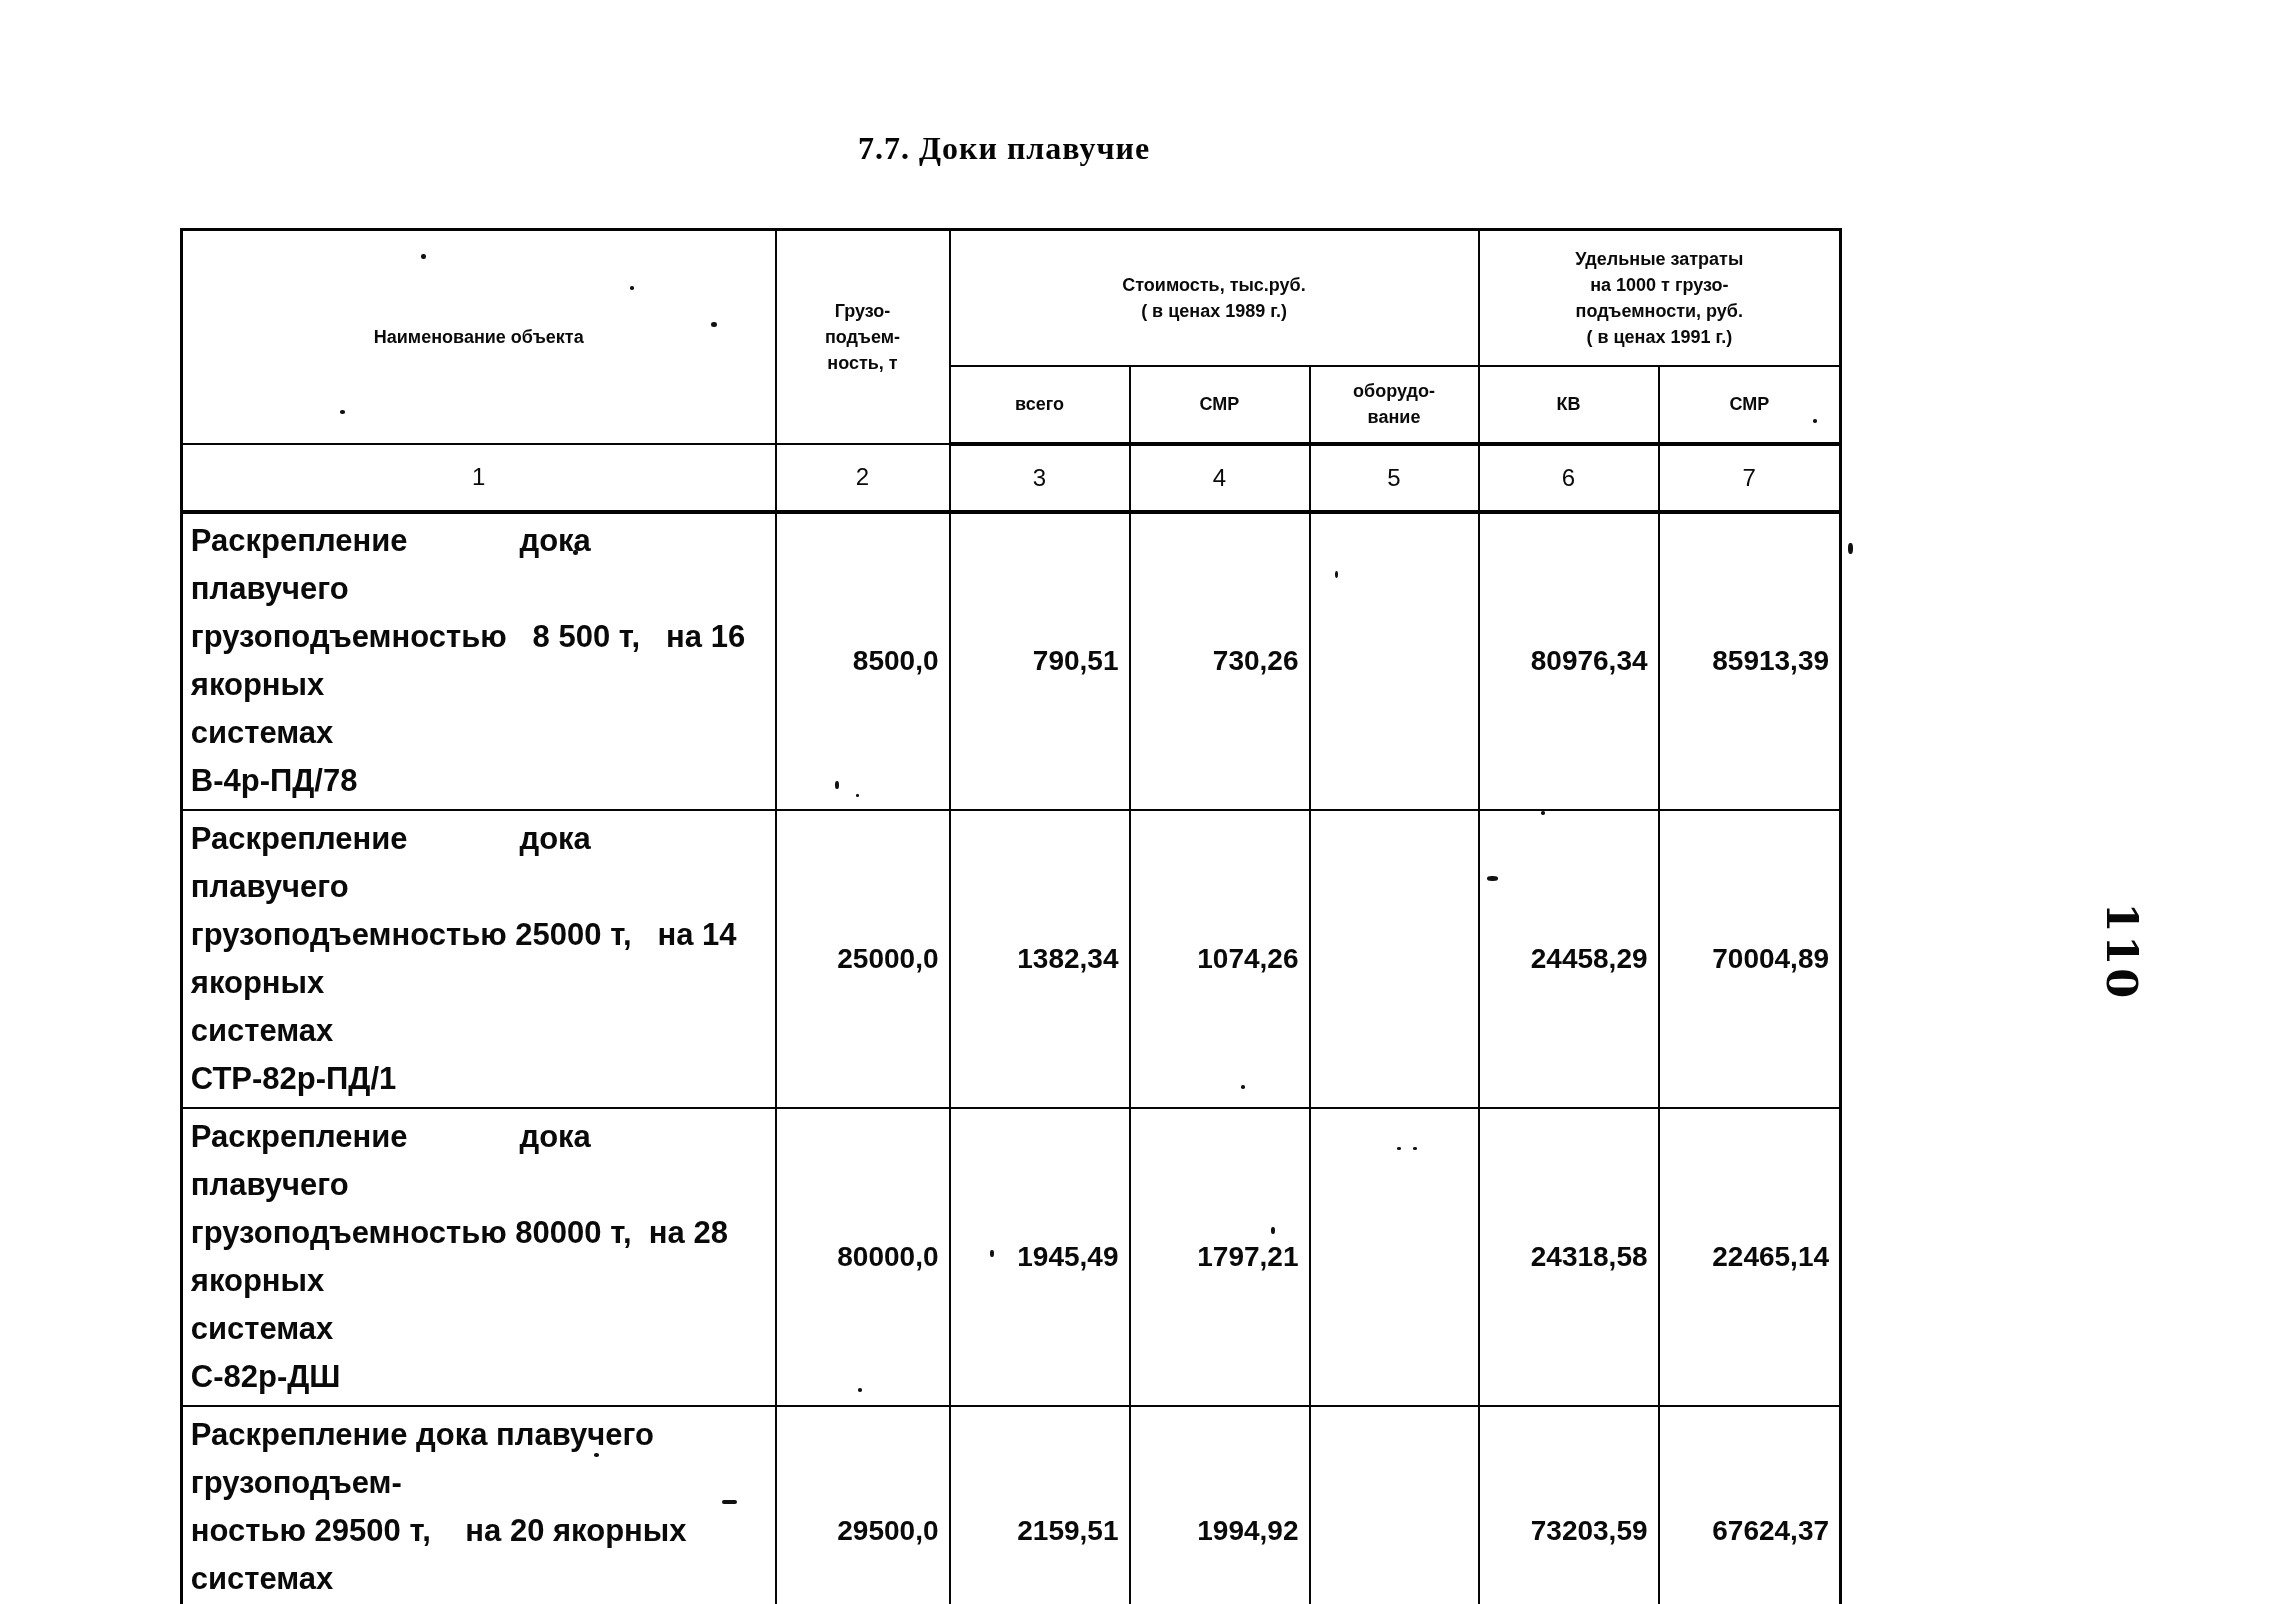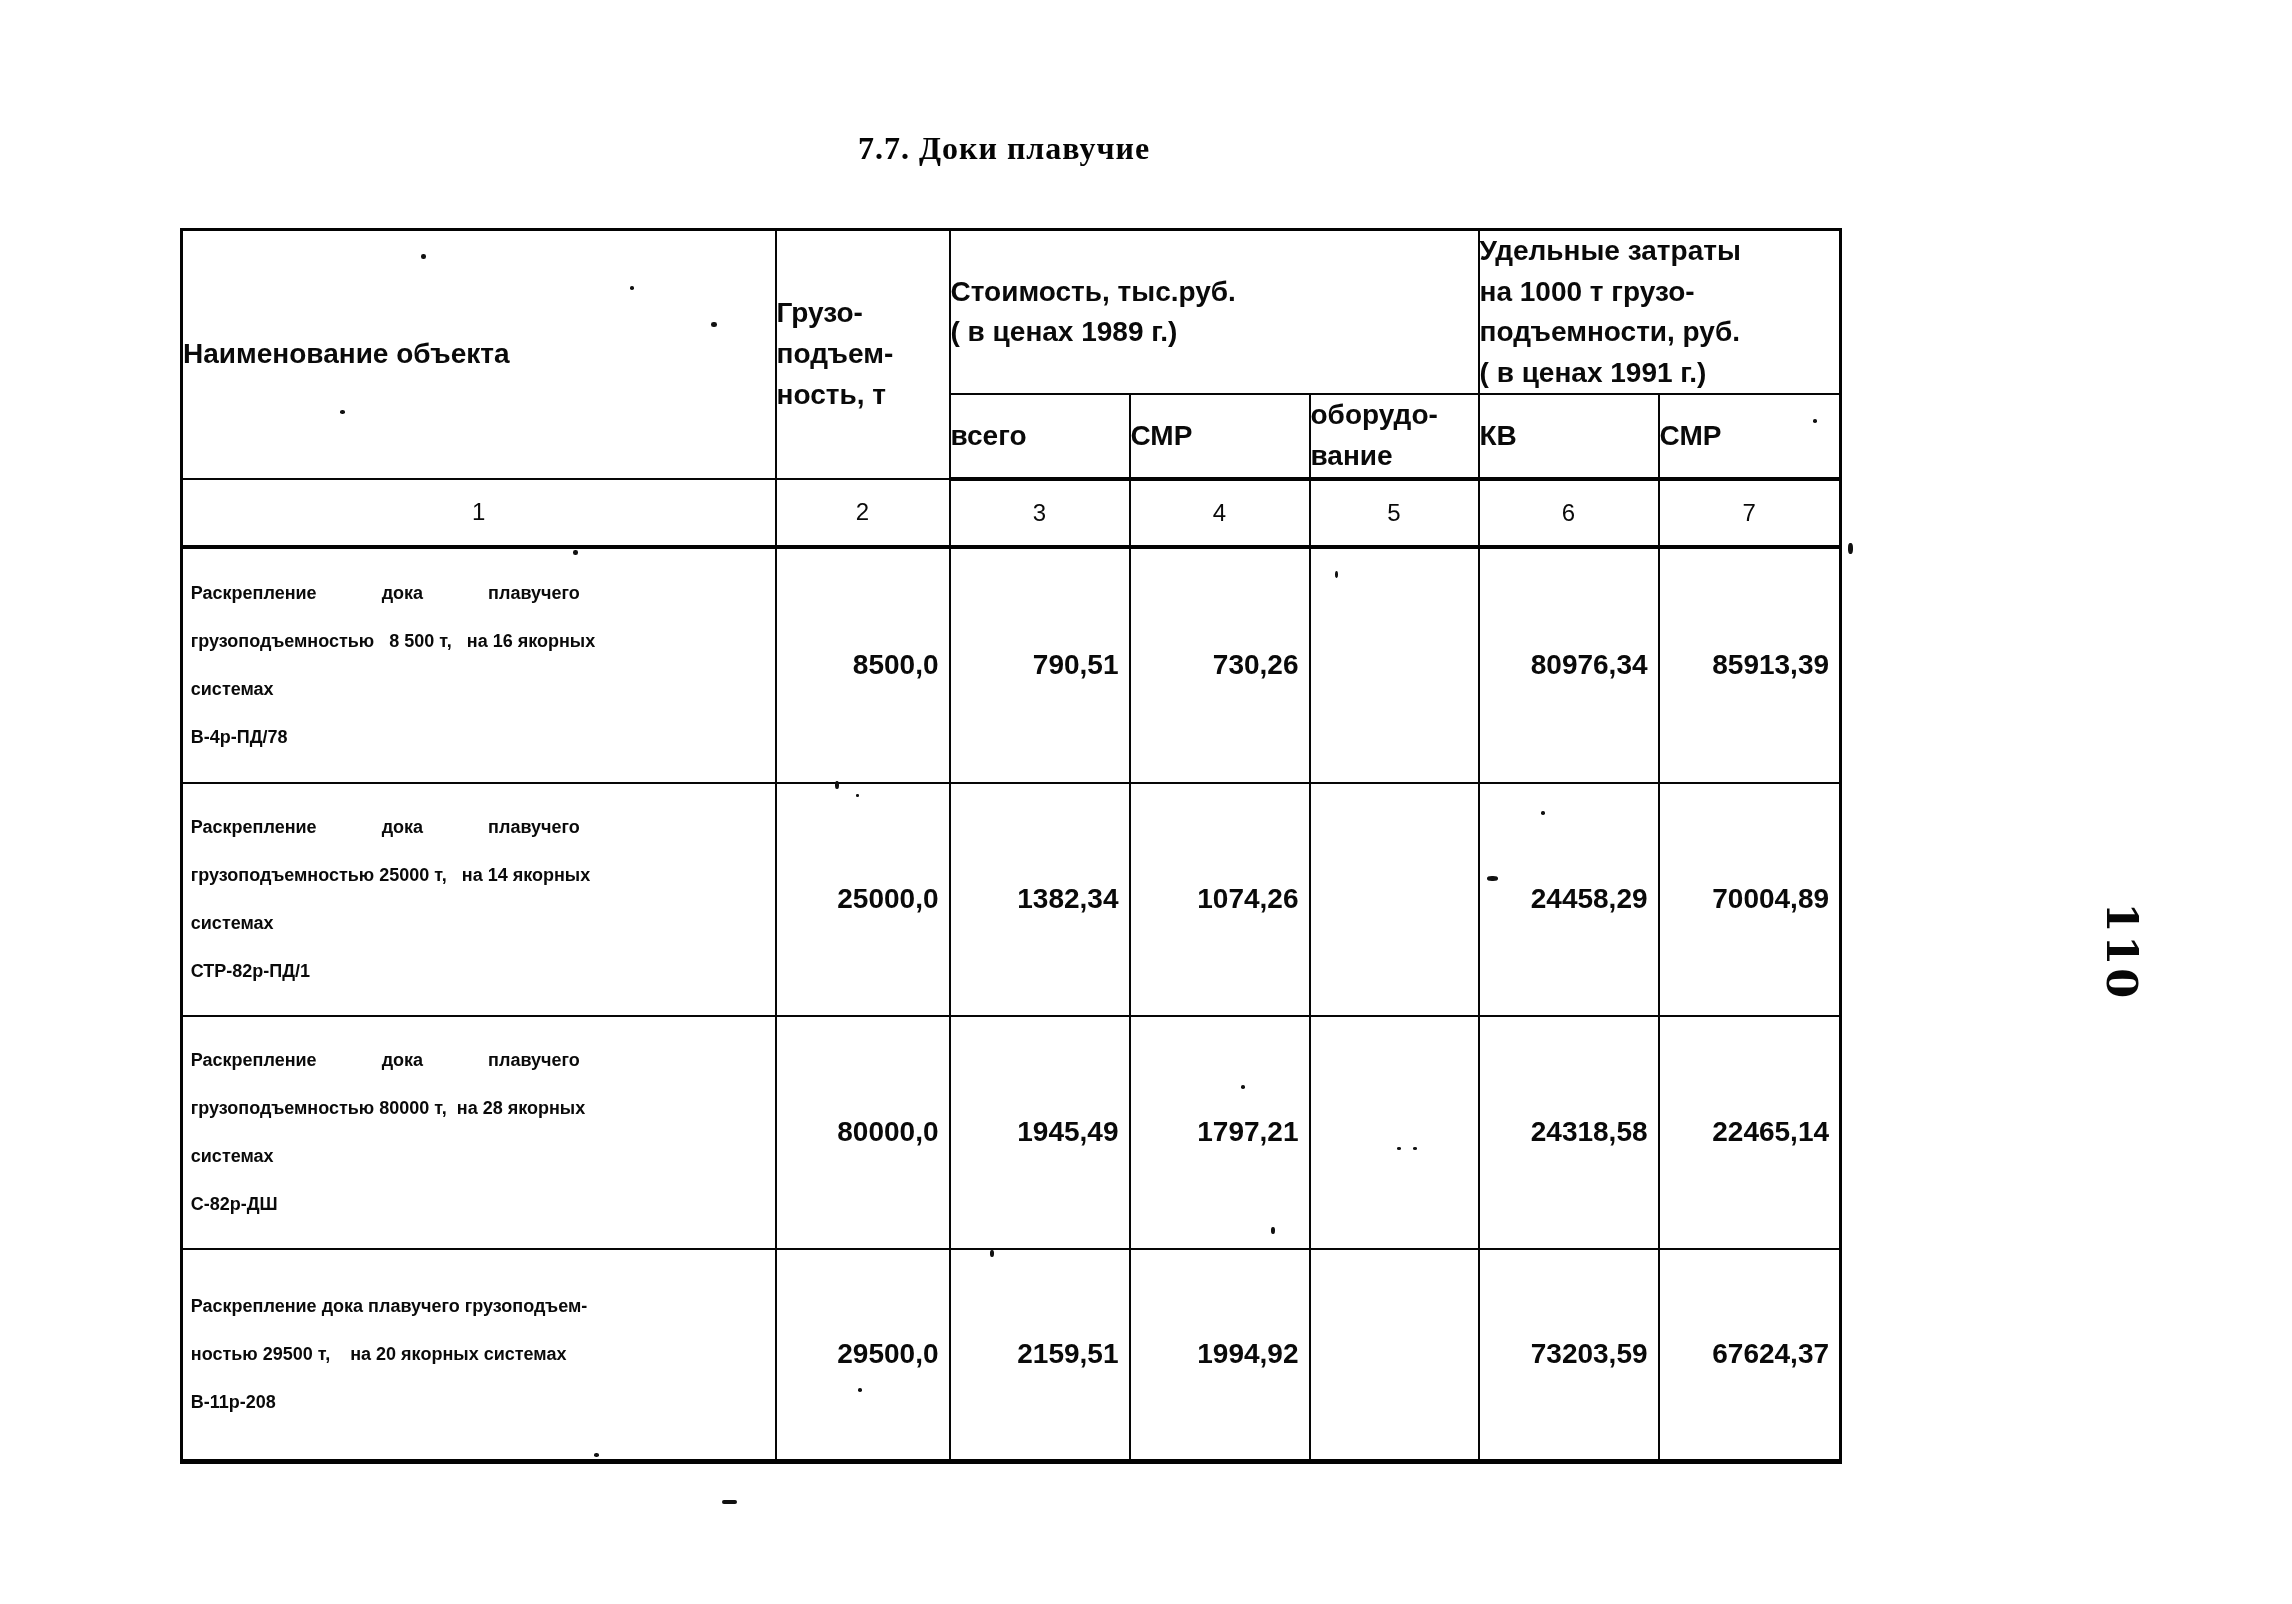--- a/index.html
+++ b/index.html
@@ -23,41 +23,41 @@
   .tablewrap{position:absolute;left:180px;top:228px;}
   table{
     border-collapse:collapse;table-layout:fixed;
     width:1658px;
     border:3.9px solid #030303;
     border-bottom-width:5.8px;
   }
   td{border:2.9px solid #060606;padding:0;overflow:hidden;}
 
   .hc{
-    text-align:left;vertical-align:middle;
-    font-size:28px;font-weight:700;line-height:1.45;
+    text-align:center;vertical-align:middle;
+    font-size:18px;font-weight:700;line-height:1.45;
     white-space:pre-line;color:#0a0a0a;
   }
   tr.h-group{height:136px;}
   tr.h-sub{height:78px;}
   tr.h-sub td{border-bottom:4.9px solid #030303;}
   tr.h-num{height:68px;}
   tr.h-num td{
     border-bottom:4.9px solid #030303;
     text-align:center;vertical-align:middle;
     font-size:24px;font-weight:400;color:#0a0a0a;
   }
   tr.r1{height:236px;}
   tr.r2{height:233px;}
   tr.r3{height:233px;}
   tr.r4{height:213px;}
 
   td.name{vertical-align:middle;padding:3.9px 3.9px 3.9px 7.8px;}
   .nl{
-    font-size:18px;line-height:48px;font-weight:700;
+    font-size:31px;line-height:48px;font-weight:700;
     white-space:pre-wrap;color:#0a0a0a;
   }
   td.num{
     text-align:right;vertical-align:middle;
     font-size:28px;font-weight:700;color:#0a0a0a;
     padding-right:10px;
   }
 
   .pageno{
     position:absolute;left:2077px;top:922px;

